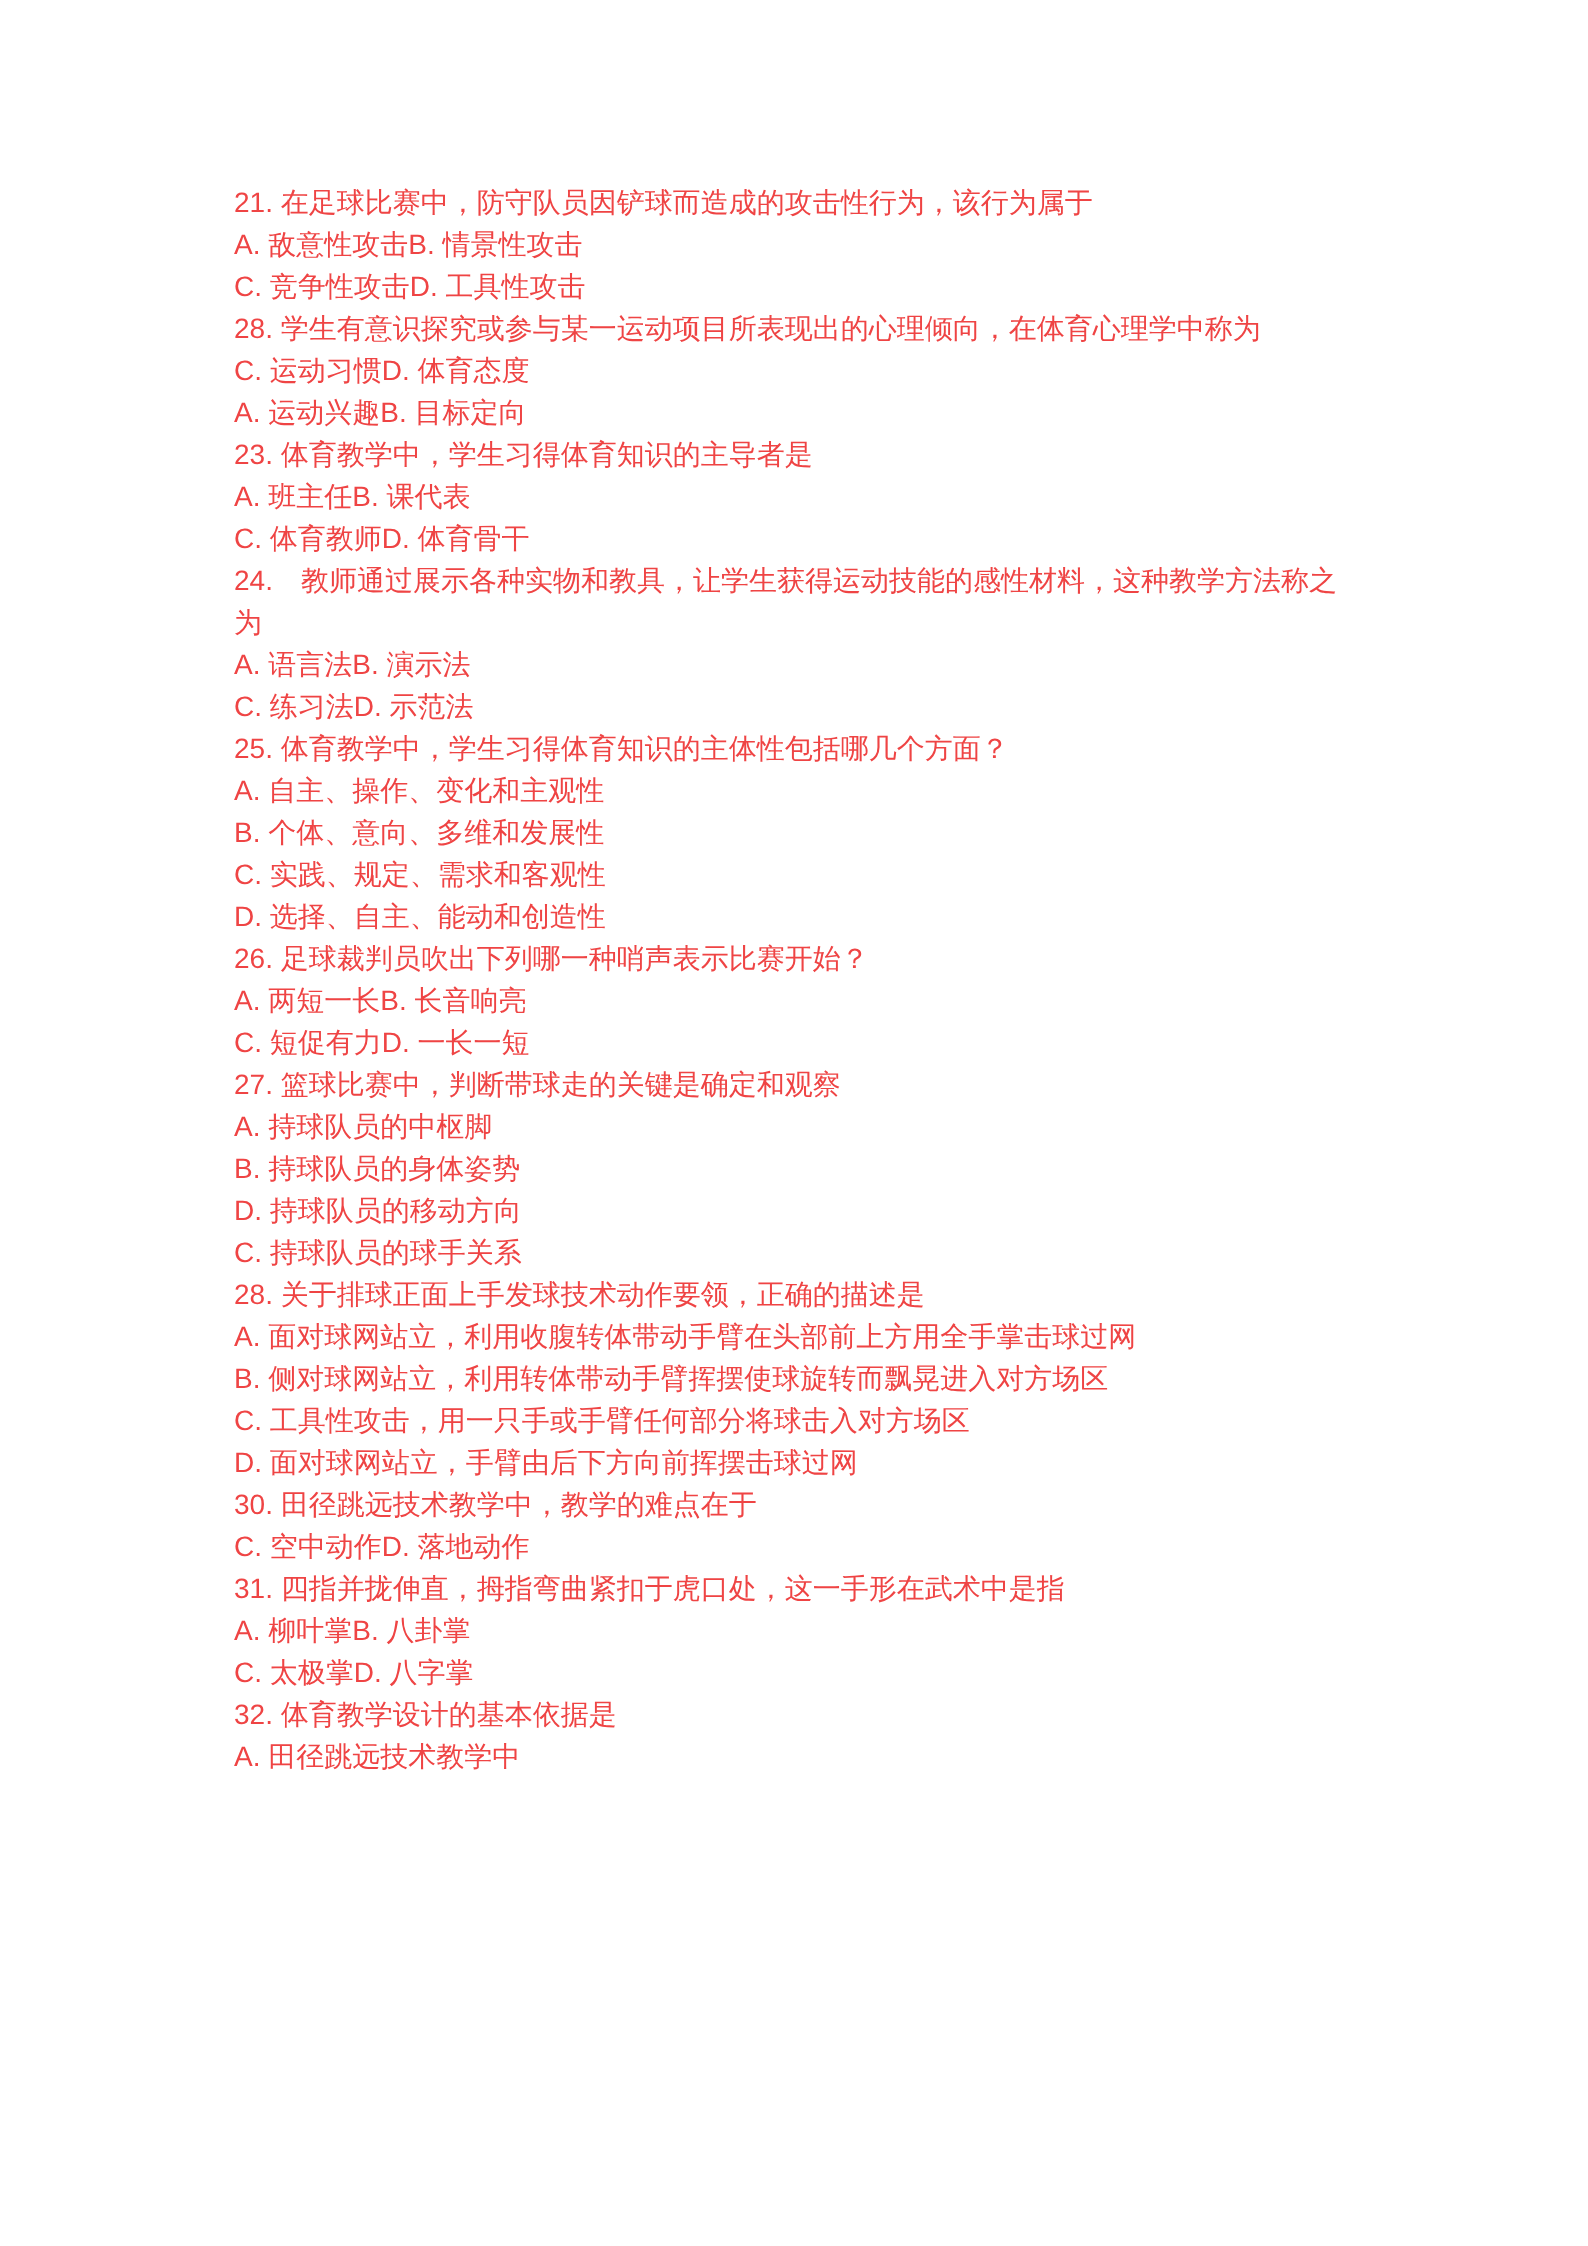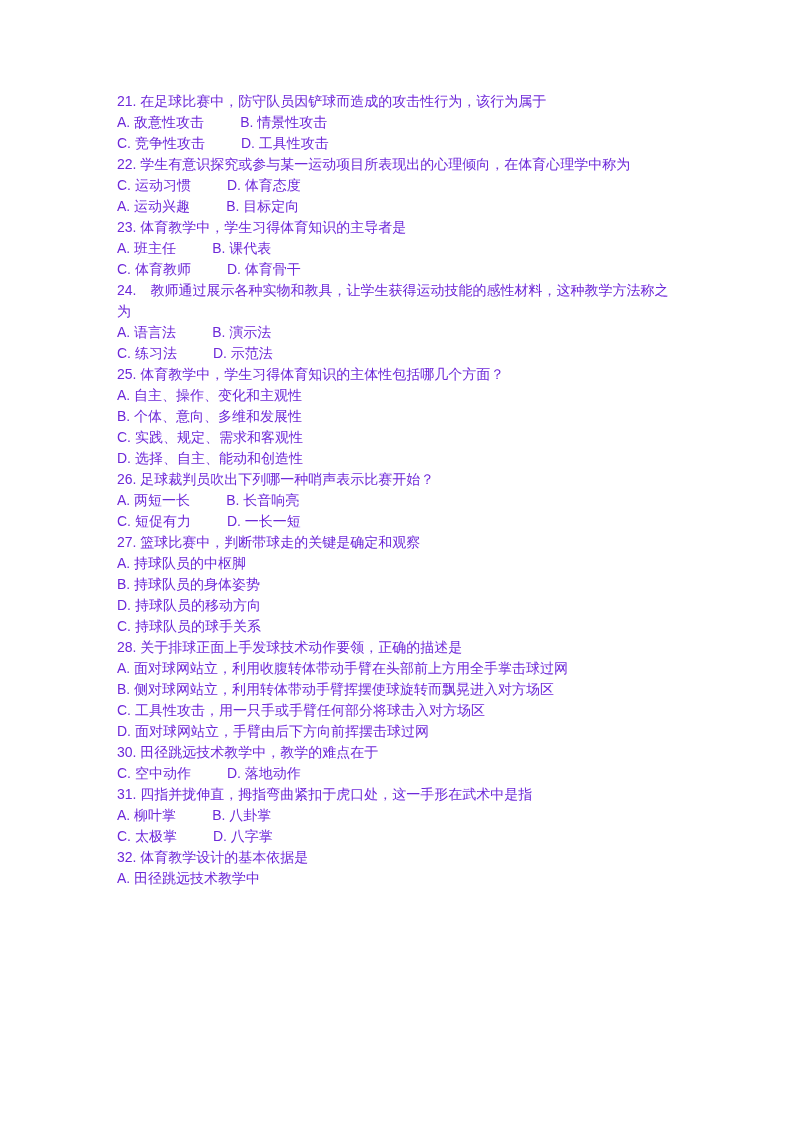--- a/index.html
+++ b/index.html
@@ -4,53 +4,52 @@
 <style>
   * { margin: 0; padding: 0; box-sizing: border-box; }
   html, body { background: #ffffff; }
   .page {
     position: relative;
     width: 794px;
     height: 1123px;
     background: #ffffff;
     overflow: hidden;
     font-family: "Liberation Sans", sans-serif;
-    color: #6d28d9;
+    color: #ef4444;
   }
   .content {
     position: absolute;
     left: 117px;
     top: 91px;
     width: 620px;
   }
   .line {
     height: 21px;
     line-height: 21px;
     font-size: 14px;
     white-space: pre;
   }
   .line .opt {
     display: inline-block;
   }
   .line .opt:not(:last-child) {
-    margin-right: 36px;
   }
 </style>
 </head>
 <body>
 
 <div class="page">
   <div class="content" id="exam-content">
       <div>
         <div class="line stem">21. 在足球比赛中，防守队员因铲球而造成的攻击性行为，该行为属于</div>
         <div class="line options"><span class="opt">A. 敌意性攻击</span><span class="opt">B. 情景性攻击</span></div>
         <div class="line options"><span class="opt">C. 竞争性攻击</span><span class="opt">D. 工具性攻击</span></div>
       </div>
       <div>
-        <div class="line stem">22. 学生有意识探究或参与某一运动项目所表现出的心理倾向，在体育心理学中称为</div>
+        <div class="line stem">28. 学生有意识探究或参与某一运动项目所表现出的心理倾向，在体育心理学中称为</div>
         <div class="line options"><span class="opt">C. 运动习惯</span><span class="opt">D. 体育态度</span></div>
         <div class="line options"><span class="opt">A. 运动兴趣</span><span class="opt">B. 目标定向</span></div>
       </div>
       <div>
         <div class="line stem">23. 体育教学中，学生习得体育知识的主导者是</div>
         <div class="line options"><span class="opt">A. 班主任</span><span class="opt">B. 课代表</span></div>
         <div class="line options"><span class="opt">C. 体育教师</span><span class="opt">D. 体育骨干</span></div>
       </div>
       <div>
         <div class="line stem">24.　教师通过展示各种实物和教具，让学生获得运动技能的感性材料，这种教学方法称之</div>

